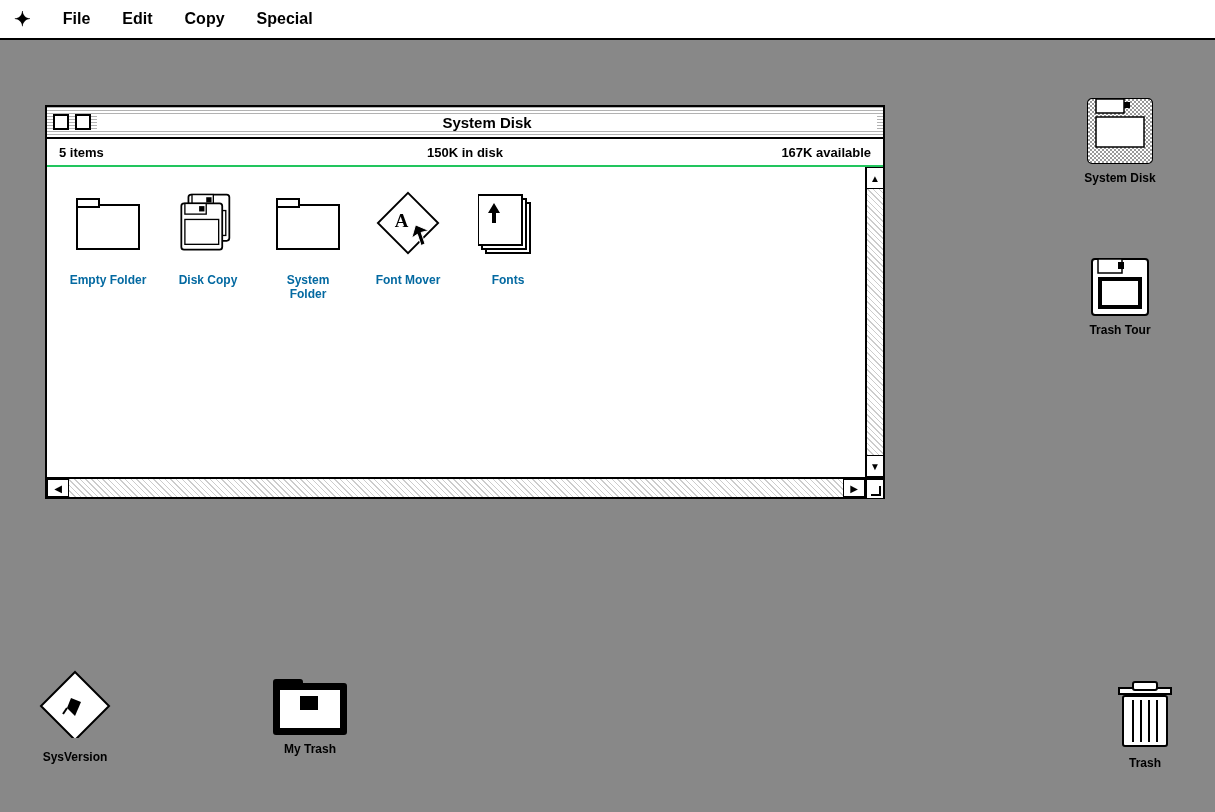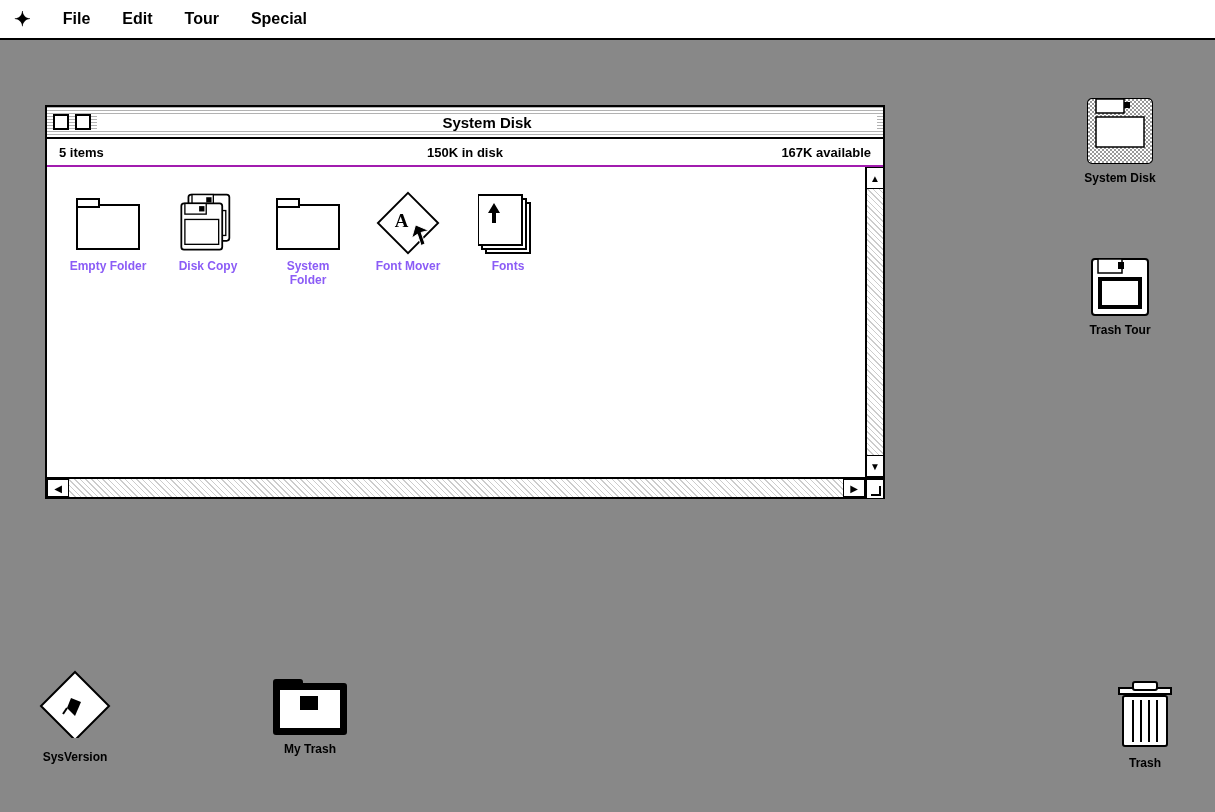--- a/index.html
+++ b/index.html
@@ -108,21 +108,21 @@
       font-weight: bold;
       position: relative;
       z-index: 1;
       background: white;
       padding: 0 10px;
       white-space: nowrap;
     }
 
     .window-info-bar {
       height: 28px;
-      border-bottom: 2px solid #a21caf;
+      border-bottom: 2px solid #22c55e;
       display: flex;
       align-items: center;
       padding: 0 12px;
       font-size: 13px;
       font-weight: bold;
       background: white;
     }
 
     .info-items { flex: 1; }
     .info-disk { flex: 1; text-align: center; }
@@ -244,23 +244,23 @@
       flex-direction: column;
       align-items: center;
       width: 90px;
       cursor: pointer;
       padding: 8px 4px;
     }
 
     .icon-item .icon-label {
       font-size: 12px;
       text-align: center;
-      margin-top: 4px;
-      font-weight: bold;
-      color: #8b5cf6;
+      margin-top: 18px;
+      font-weight: bold;
+      color: #0369a1;
     }
 
     .icon-img {
       width: 64px;
       height: 64px;
       display: flex;
       align-items: center;
       justify-content: center;
     }
 
@@ -287,21 +287,21 @@
       display: block;
     }
   </style>
 </head>
 <body>
 
 <div class="menubar">
   <span class="menubar-item apple-menu">✦</span>
   <span class="menubar-item">File</span>
   <span class="menubar-item">Edit</span>
-  <span class="menubar-item">Tour</span>
+  <span class="menubar-item">Copy</span>
   <span class="menubar-item">Special</span>
 </div>
 
 <div class="desktop">
 
   <div class="window">
 
     <div class="window-titlebar">
       <div class="title-stripe"></div>
       <div class="window-close-box"></div>

